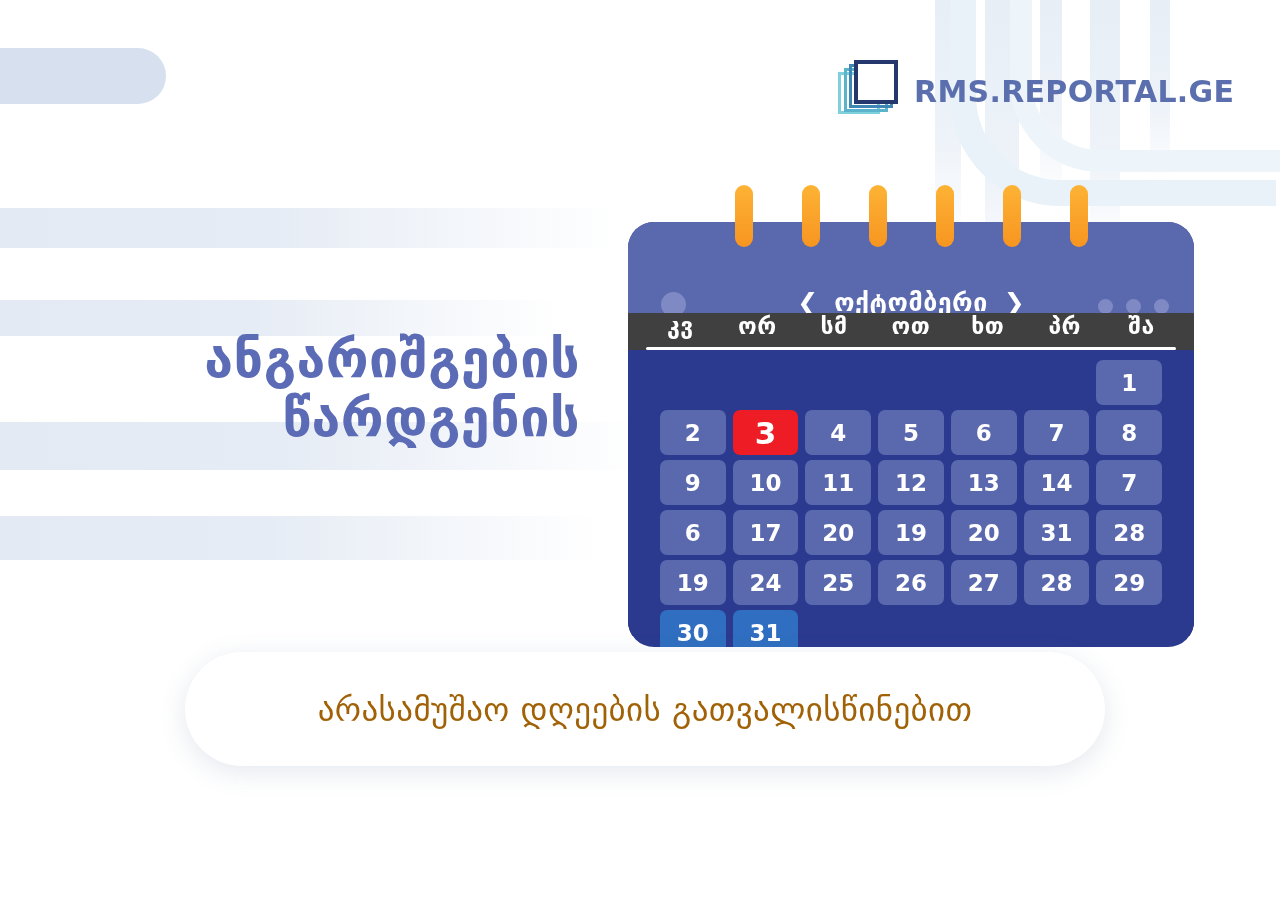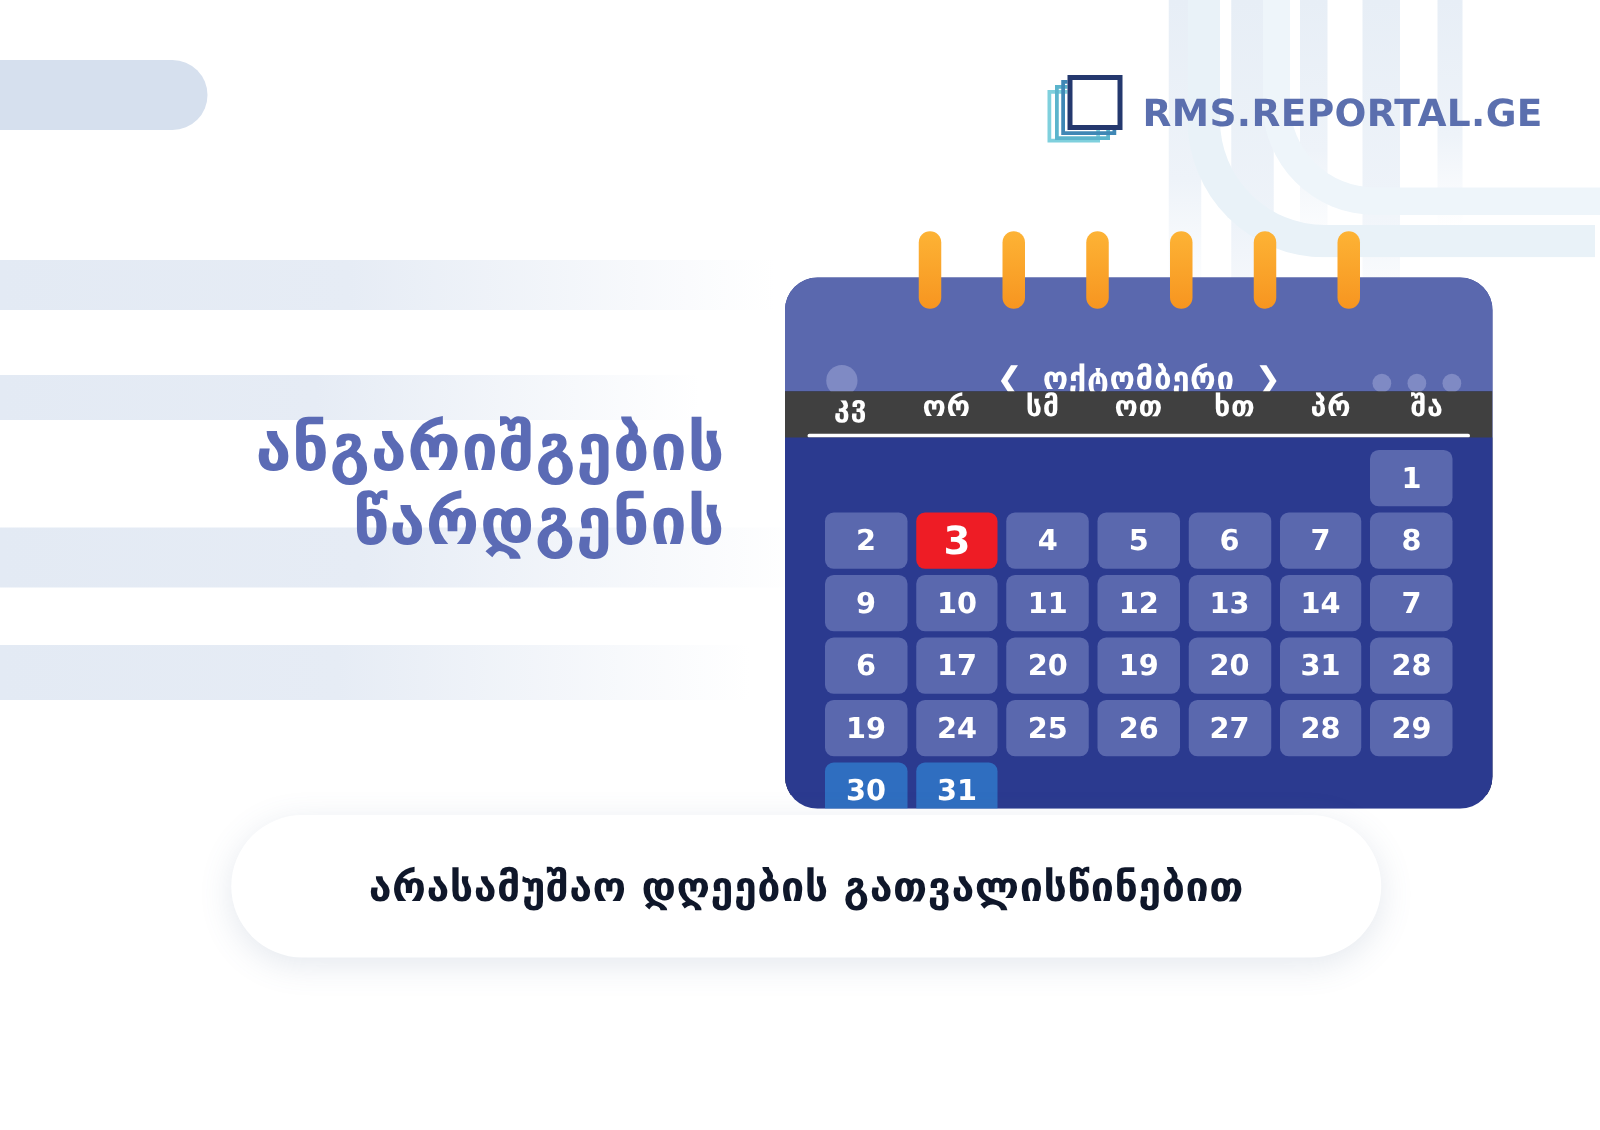--- a/index.html
+++ b/index.html
@@ -325,23 +325,23 @@
     height: 114px;
     background: #ffffff;
     border-radius: 57px;
     box-shadow: 0 6px 26px rgba(90,110,150,0.16);
     display: flex;
     align-items: center;
     justify-content: center;
     z-index: 5;
   }
   .pill-text {
-    color: #0f172a;
-    font-family: "DejaVu Sans", "Liberation Sans", sans-serif;
-    font-weight: bold;
+    color: #a16207;
+    font-family: "DejaVu Sans", "Liberation Sans", sans-serif;
+    font-weight: normal;
     font-size: 33px;
     letter-spacing: 0.4px;
     white-space: nowrap;
   }
 
   
   .bottom-mask {
     position: absolute;
     left: 0;
     top: 647px;

